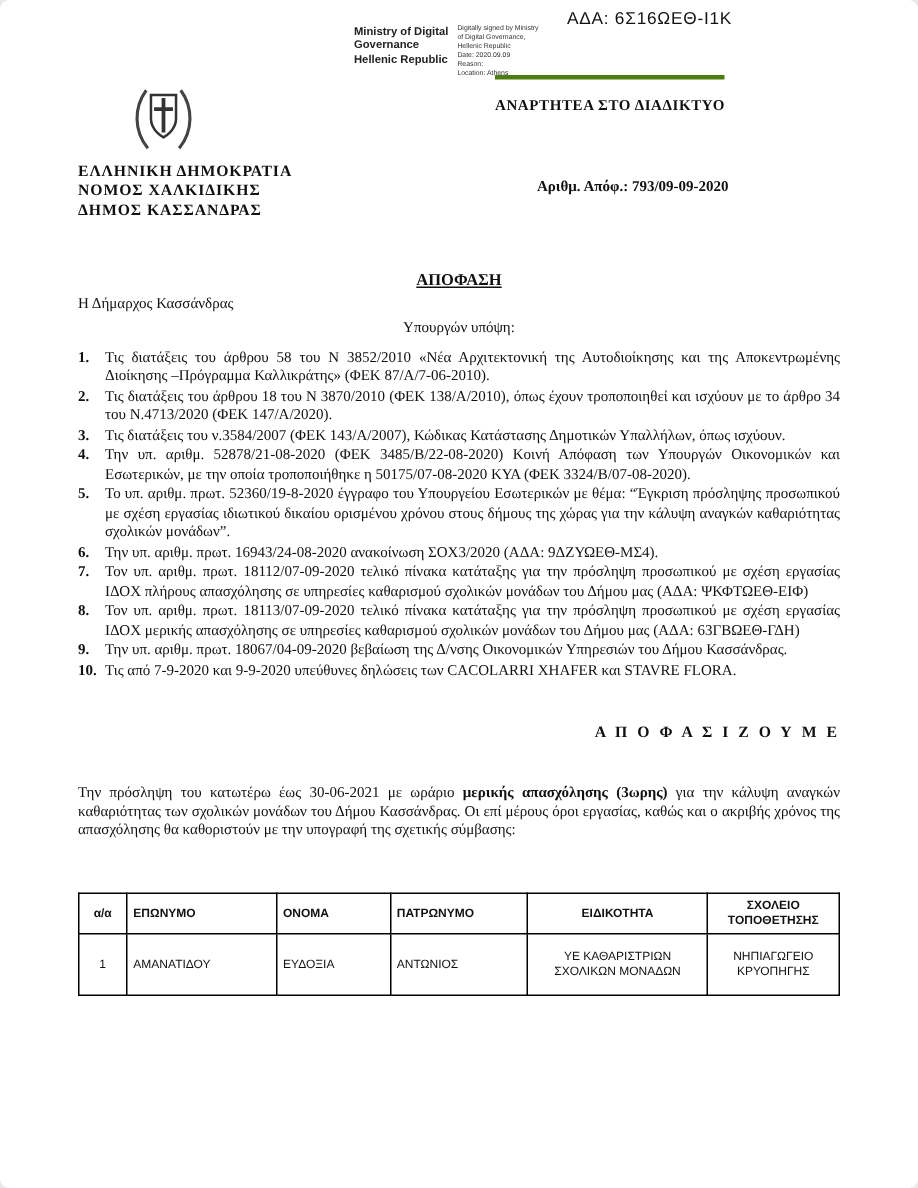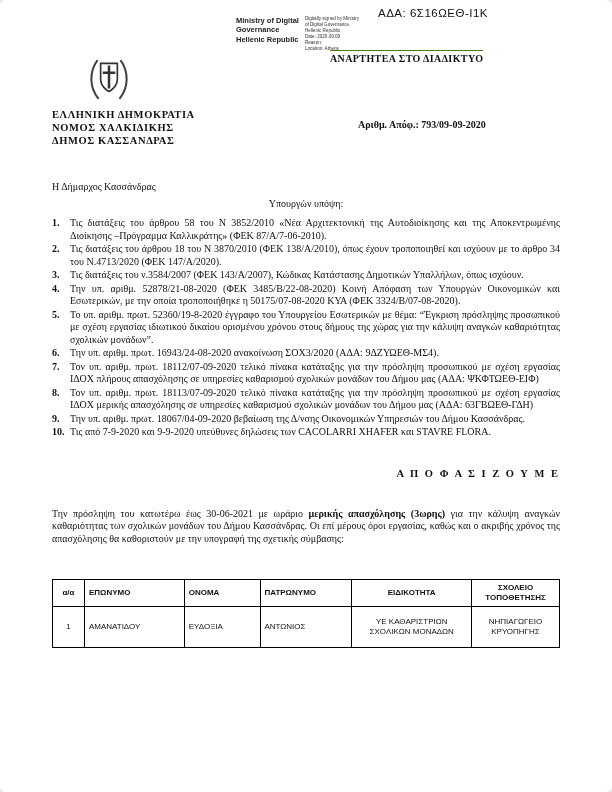--- a/index.html
+++ b/index.html
@@ -32,21 +32,21 @@
     font-size: 7.5px; font-weight: bold; line-height: 1.25;
     white-space: pre-line; color: #222; flex: none;
   }
   .sig-details {
     font-size: 4.6px; line-height: 1.3;
     white-space: pre-line; color: #333; flex: 1;
   }
   .posting {
     position: absolute; top: 50px; left: 330px;
     font-weight: bold; font-size: 10px; letter-spacing: 0.4px;
-    border-top: 1px solid #4d7c0f; padding-top: 2px;
+    border-top: 3px solid #4d7c0f; padding-top: 12px;
   }
 
   
   .emblem { position: absolute; top: 56px; left: 86px; width: 46px; height: 46px; }
   .authority {
     position: absolute; top: 108px; left: 52px;
     font-weight: bold; font-size: 10.5px; letter-spacing: 0.6px; line-height: 13px;
   }
   .decision-no {
     position: absolute; top: 119px; left: 358px;
@@ -128,20 +128,23 @@
     <div>ΕΛΛΗΝΙΚΗ ΔΗΜΟΚΡΑΤΙΑ</div>
     <div>ΝΟΜΟΣ ΧΑΛΚΙΔΙΚΗΣ</div>
     <div>ΔΗΜΟΣ ΚΑΣΣΑΝΔΡΑΣ</div>
   </div>
 
   <div class="decision-no">Αριθμ. Απόφ.: 793/09-09-2020</div>
 
   <div class="body-content">
 
 
+    <div class="dec-title">
+      <span>ΑΠΟΦΑΣΗ</span>
+    </div>
     <div class="dec-subtitle">Η Δήμαρχος Κασσάνδρας</div>
     <div class="dec-preamble">Υπουργών υπόψη:</div>
 
     <div>
       <div class="c-item">
         <span class="c-num">1.</span>
         <span class="c-text">Τις διατάξεις του άρθρου 58 του Ν 3852/2010 «Νέα Αρχιτεκτονική της Αυτοδιοίκησης και της Αποκεντρωμένης Διοίκησης –Πρόγραμμα Καλλικράτης» (ΦΕΚ 87/Α/7-06-2010).</span>
       </div>
       <div class="c-item">
         <span class="c-num">2.</span>

